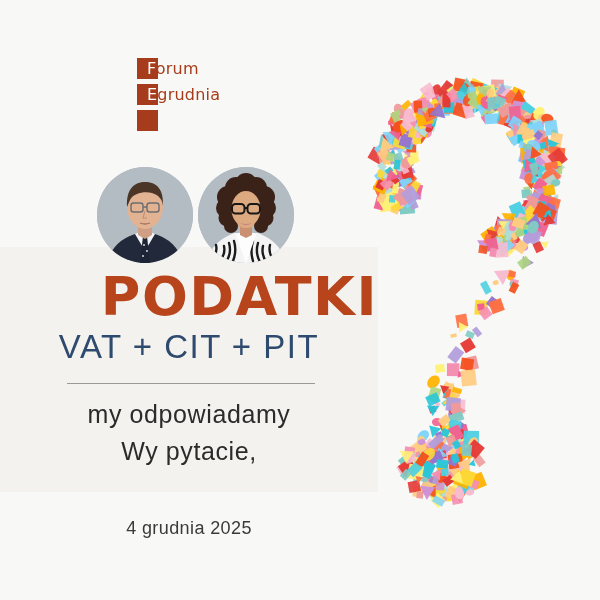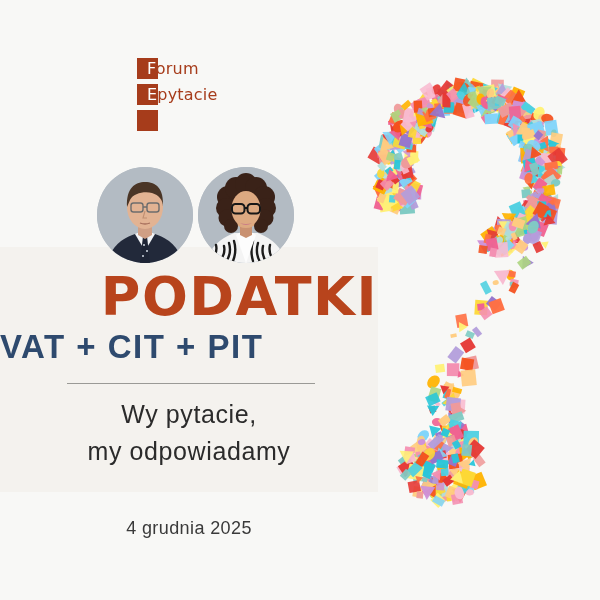--- a/index.html
+++ b/index.html
@@ -43,23 +43,23 @@
   .avatar svg{display:block;width:96px;height:96px;}
 
   
   .podatki{
     position:absolute;left:0;top:271px;width:378px;text-align:right;
     font-family:"DejaVu Sans", sans-serif;
     font-weight:bold;font-size:54px;letter-spacing:1.5px;
     color:#b8441c;line-height:52px;
   }
   .taxes{
-    position:absolute;left:0;top:327px;width:378px;text-align:left;
+    position:absolute;left:0;top:327px;width:378px;text-align:center;
     font-family:"Liberation Sans", sans-serif;
-    font-weight:700;font-size:33px;letter-spacing:1.5px;
+    font-weight:400;font-size:33px;letter-spacing:1.5px;
     color:#2e4a6e;line-height:40px;
   }
   .divider{
     position:absolute;left:67px;top:383px;width:248px;height:1px;
     background:#9a9a96;
   }
   .tagline{
     position:absolute;left:0;top:396px;width:378px;text-align:center;
     font-family:"Liberation Sans", sans-serif;
     font-weight:400;font-size:25px;letter-spacing:.6px;
@@ -83,21 +83,21 @@
 
   <div class="cream-panel"></div>
 
   <div class="logo">
     <div class="logo-row">
       <div class="logo-sq"></div>
       <div class="logo-txt"><span class="cap">F</span><span>orum</span></div>
     </div>
     <div class="logo-row">
       <div class="logo-sq"></div>
-      <div class="logo-txt"><span class="cap">E</span><span>pytacie</span></div>
+      <div class="logo-txt"><span class="cap">E</span><span>grudnia</span></div>
     </div>
     <div class="logo-row">
       <div class="logo-sq"></div>
     </div>
   </div>
 
   <div class="avatar" id="avatar-1">
     <svg viewBox="0 0 96 96">
       <rect width="96" height="96" fill="#b3bbc3"></rect>
 
@@ -168,22 +168,22 @@
       <line x1="46.5" y1="41" x2="49.5" y2="41" stroke="#171717" stroke-width="1.8"></line>
 
       <path d="M42 56 Q48 60 54 56 Q48 58 42 56 Z" fill="#c97b86"></path>
     </svg>
   </div>
 
   <div class="podatki">PODATKI</div>
   <div class="taxes">VAT + CIT + PIT</div>
   <div class="divider"></div>
   <div class="tagline">
+    <span>my odpowiadamy</span>
     <span>Wy pytacie,</span>
-    <span>my odpowiadamy</span>
   </div>
   <div class="date">4 grudnia 2025</div>
 
   <div id="qmark">
     <svg viewBox="0 0 270 460" width="270" height="460">
       <g id="confetti-layer">
           <rect x="77.1" y="133.2" width="14.1" height="11.4" fill="#ce93d8" transform="rotate(0.1 84.2 138.8)" opacity="0.89"></rect>
           <rect x="69.6" y="146.9" width="15.0" height="14.9" fill="#80cbc4" transform="rotate(175.3 77.1 152.9)" opacity="1.00"></rect>
           <rect x="58.3" y="139.7" width="14.5" height="14.8" fill="#f06292" transform="rotate(16.7 65.6 145.5)" opacity="0.92"></rect>
           <rect x="67.1" y="143.4" width="9.4" height="8.7" fill="#f8bbd0" transform="rotate(45.4 71.8 147.1)" opacity="0.92"></rect>

